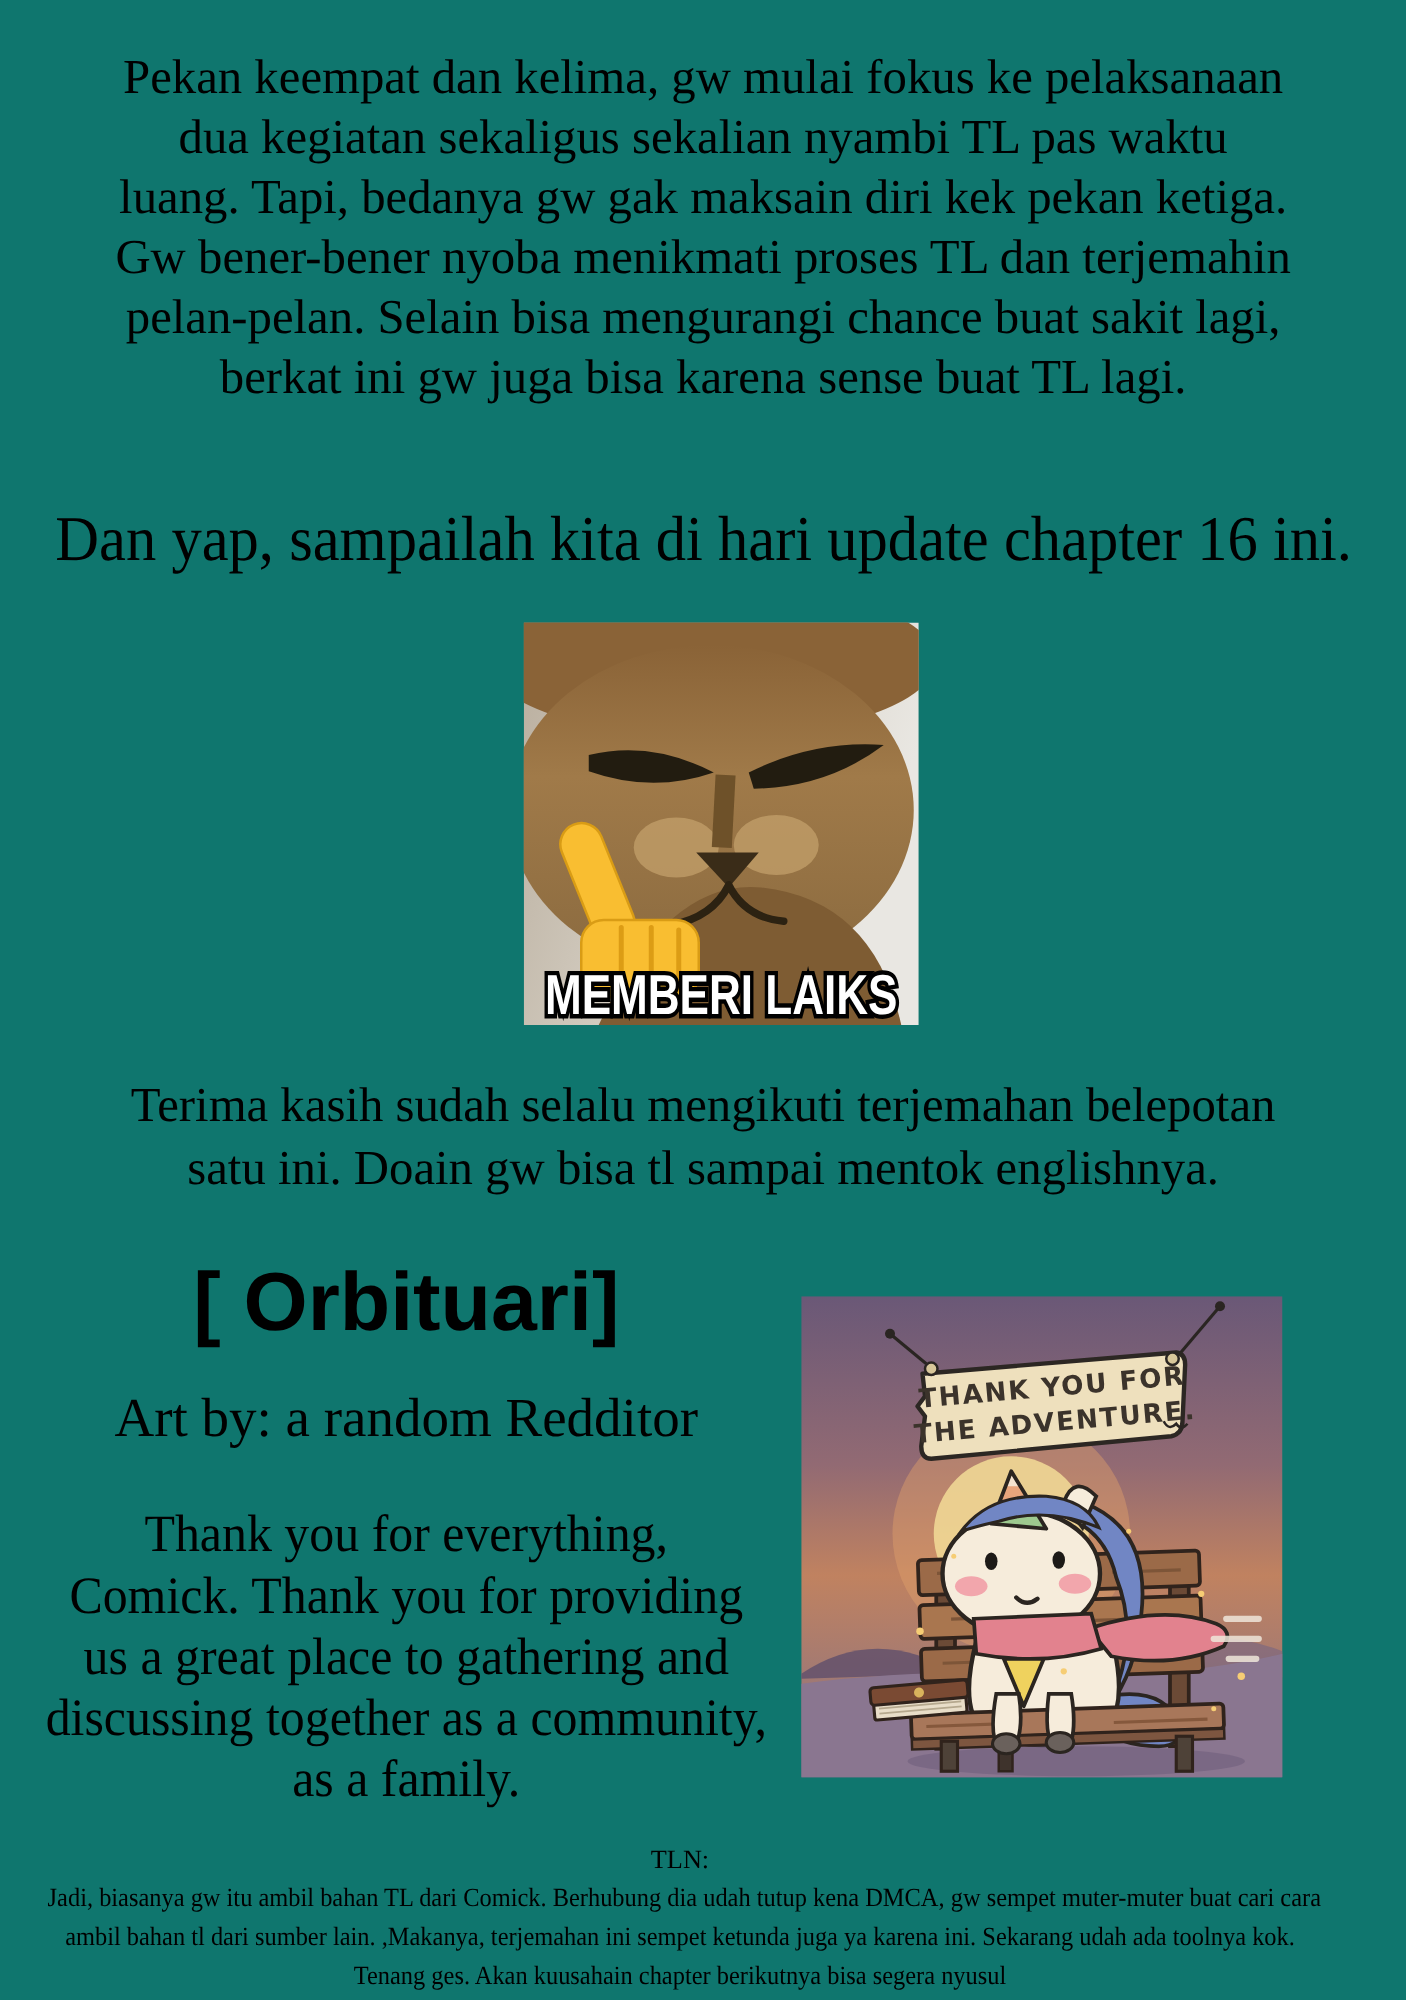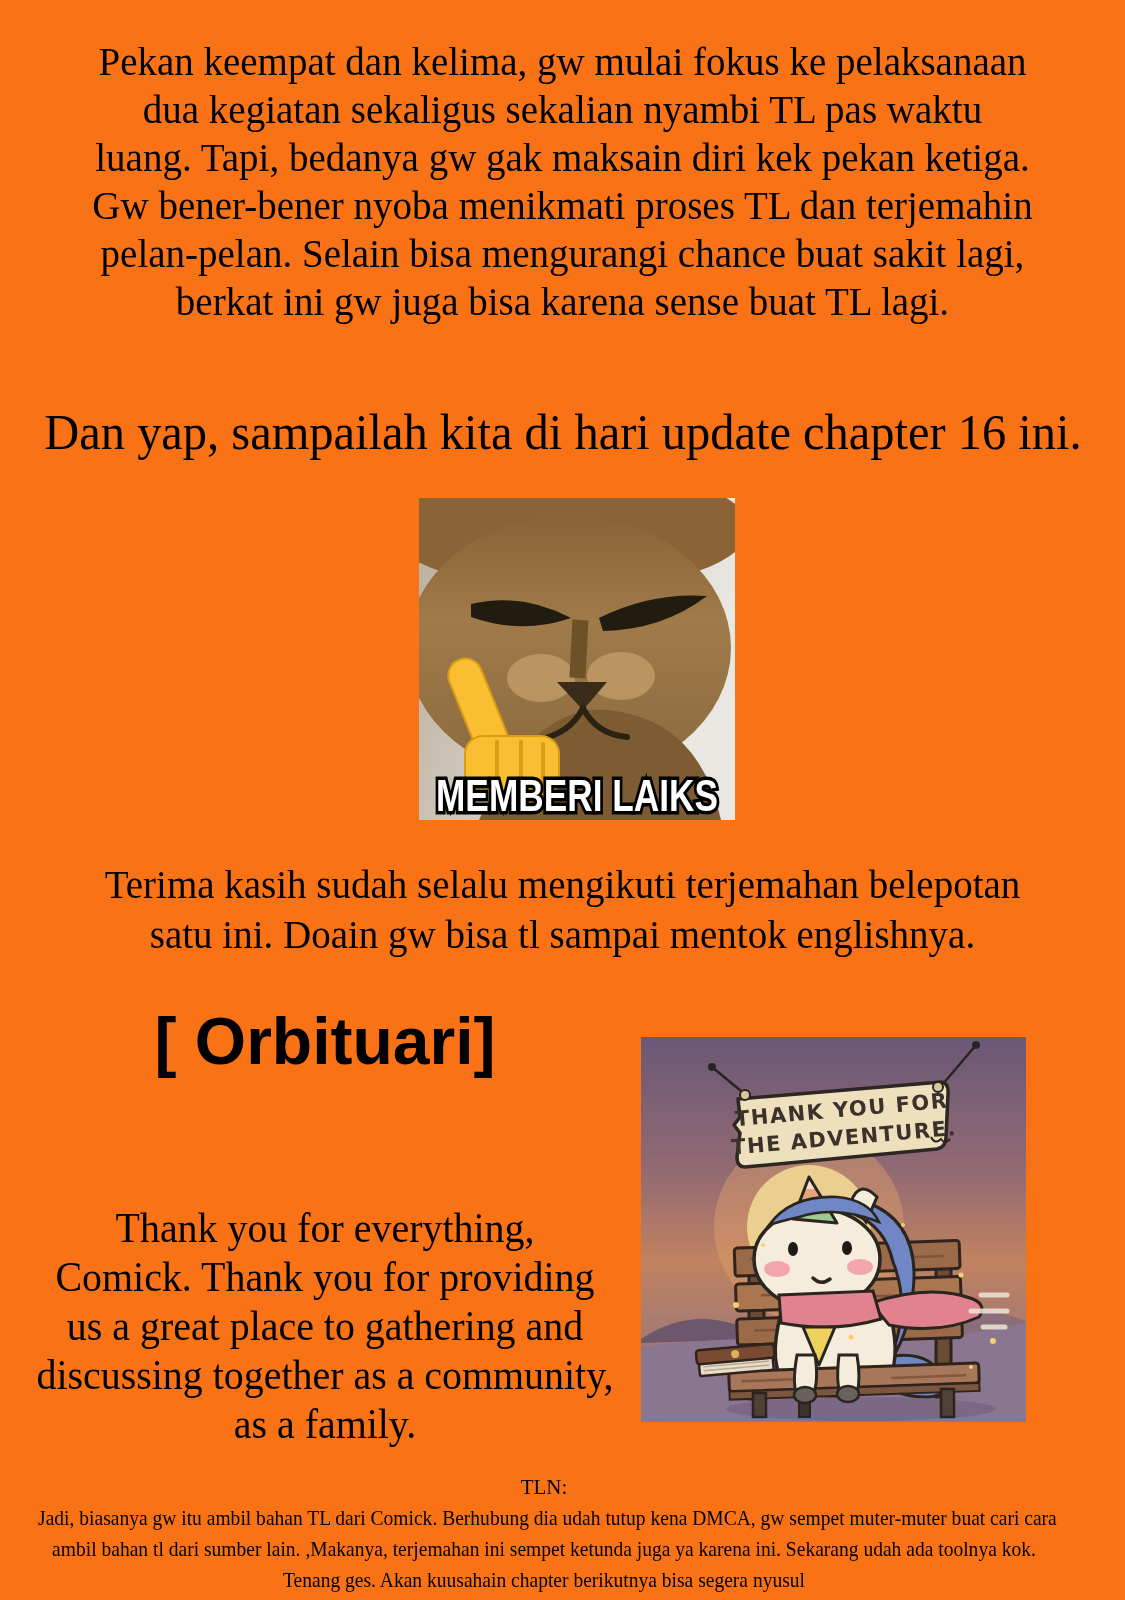--- a/index.html
+++ b/index.html
@@ -1,17 +1,17 @@
 <!DOCTYPE html>
 <html><head>
 <meta charset="utf-8">
 <style>
   html,body{margin:0;padding:0;background:#ffffff;}
   .page{
-    position:relative;width:1125px;height:1600px;background:#f97316;
+    position:relative;width:1125px;height:1600px;background:#0f766e;
     color:#000000;font-family:"Liberation Serif",serif;overflow:hidden;
   }
   .ctr{text-align:center;}
   .intro{position:absolute;top:38px;left:0;width:1125px;font-size:39px;line-height:48px;}
   .intro .line{white-space:nowrap;}
   .update{position:absolute;top:408px;left:0;width:1125px;font-size:51px;line-height:48px;}
   .update .line{white-space:nowrap;display:inline-block;transform:scaleX(0.95);transform-origin:center;}
   .meme-fig{position:absolute;left:419px;top:498px;width:316px;height:322px;margin:0;}
   .thanks{position:absolute;top:860px;left:0;width:1125px;font-size:39px;line-height:50px;}
   .thanks .line{white-space:nowrap;}
@@ -80,20 +80,21 @@
       <text x="158" y="313" text-anchor="middle" font-size="45" font-weight="bold" style="font-family:'Liberation Sans',sans-serif" fill="#ffffff" stroke="#000000" stroke-width="7" paint-order="stroke" textLength="282" lengthAdjust="spacingAndGlyphs">MEMBERI LAIKS</text>
     </svg>
   </figure>
 
   <section class="thanks ctr">
     <div class="line">Terima kasih sudah selalu mengikuti terjemahan belepotan</div>
     <div class="line">satu ini. Doain gw bisa tl sampai mentok englishnya.</div>
   </section>
 
   <h1 class="obit-title">[ Orbituari]</h1>
+  <div class="art-credit">Art by: a random Redditor</div>
   <section class="message">
     <span class="line">Thank you for everything,</span>
     <span class="line">Comick. Thank you for providing</span>
     <span class="line">us a great place to gathering and</span>
     <span class="line">discussing together as a community,</span>
     <span class="line">as a family.</span>
   </section>
 
   <figure class="unicorn-fig">
     <svg viewBox="0 0 385 385" preserveAspectRatio="none">

